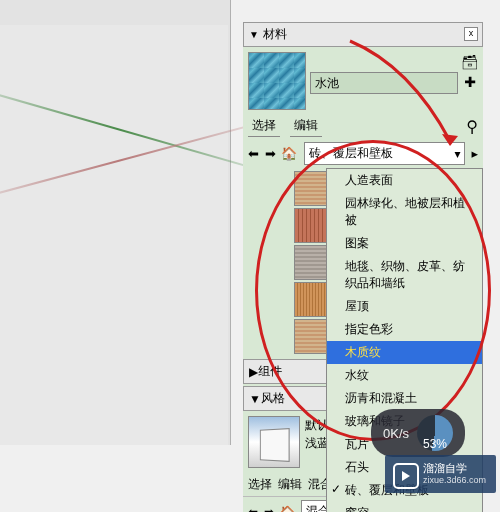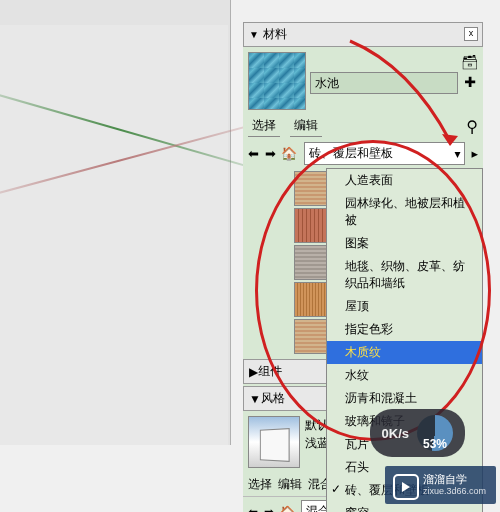--- a/index.html
+++ b/index.html
@@ -304,37 +304,36 @@
     bottom: 55px;
     background: rgba(40,40,50,0.85);
     color: #eee;
     border-radius: 22px;
     padding: 6px 12px;
     font-size: 13px;
     display: flex;
     align-items: center;
     gap: 8px;
     z-index: 30;
-    font-weight: bold;
   }
   .progress-circle {
     width: 36px;
     height: 36px;
     border-radius: 50%;
     background: conic-gradient(#5a90c0 0% 53%, #2a3440 53% 100%);
     display: flex;
     align-items: flex-end;
     justify-content: center;
     font-size: 12px;
     color: #fff;
   }
   .watermark {
     position: absolute;
     right: 4px;
-    bottom: 8px;
+    bottom: 19px;
     background: rgba(30,60,100,0.85);
     color: #fff;
     padding: 6px 10px 6px 38px;
     font-size: 11px;
     z-index: 30;
     line-height: 1.3;
     border-radius: 2px;
   }
   .watermark .play {
     position: absolute;

